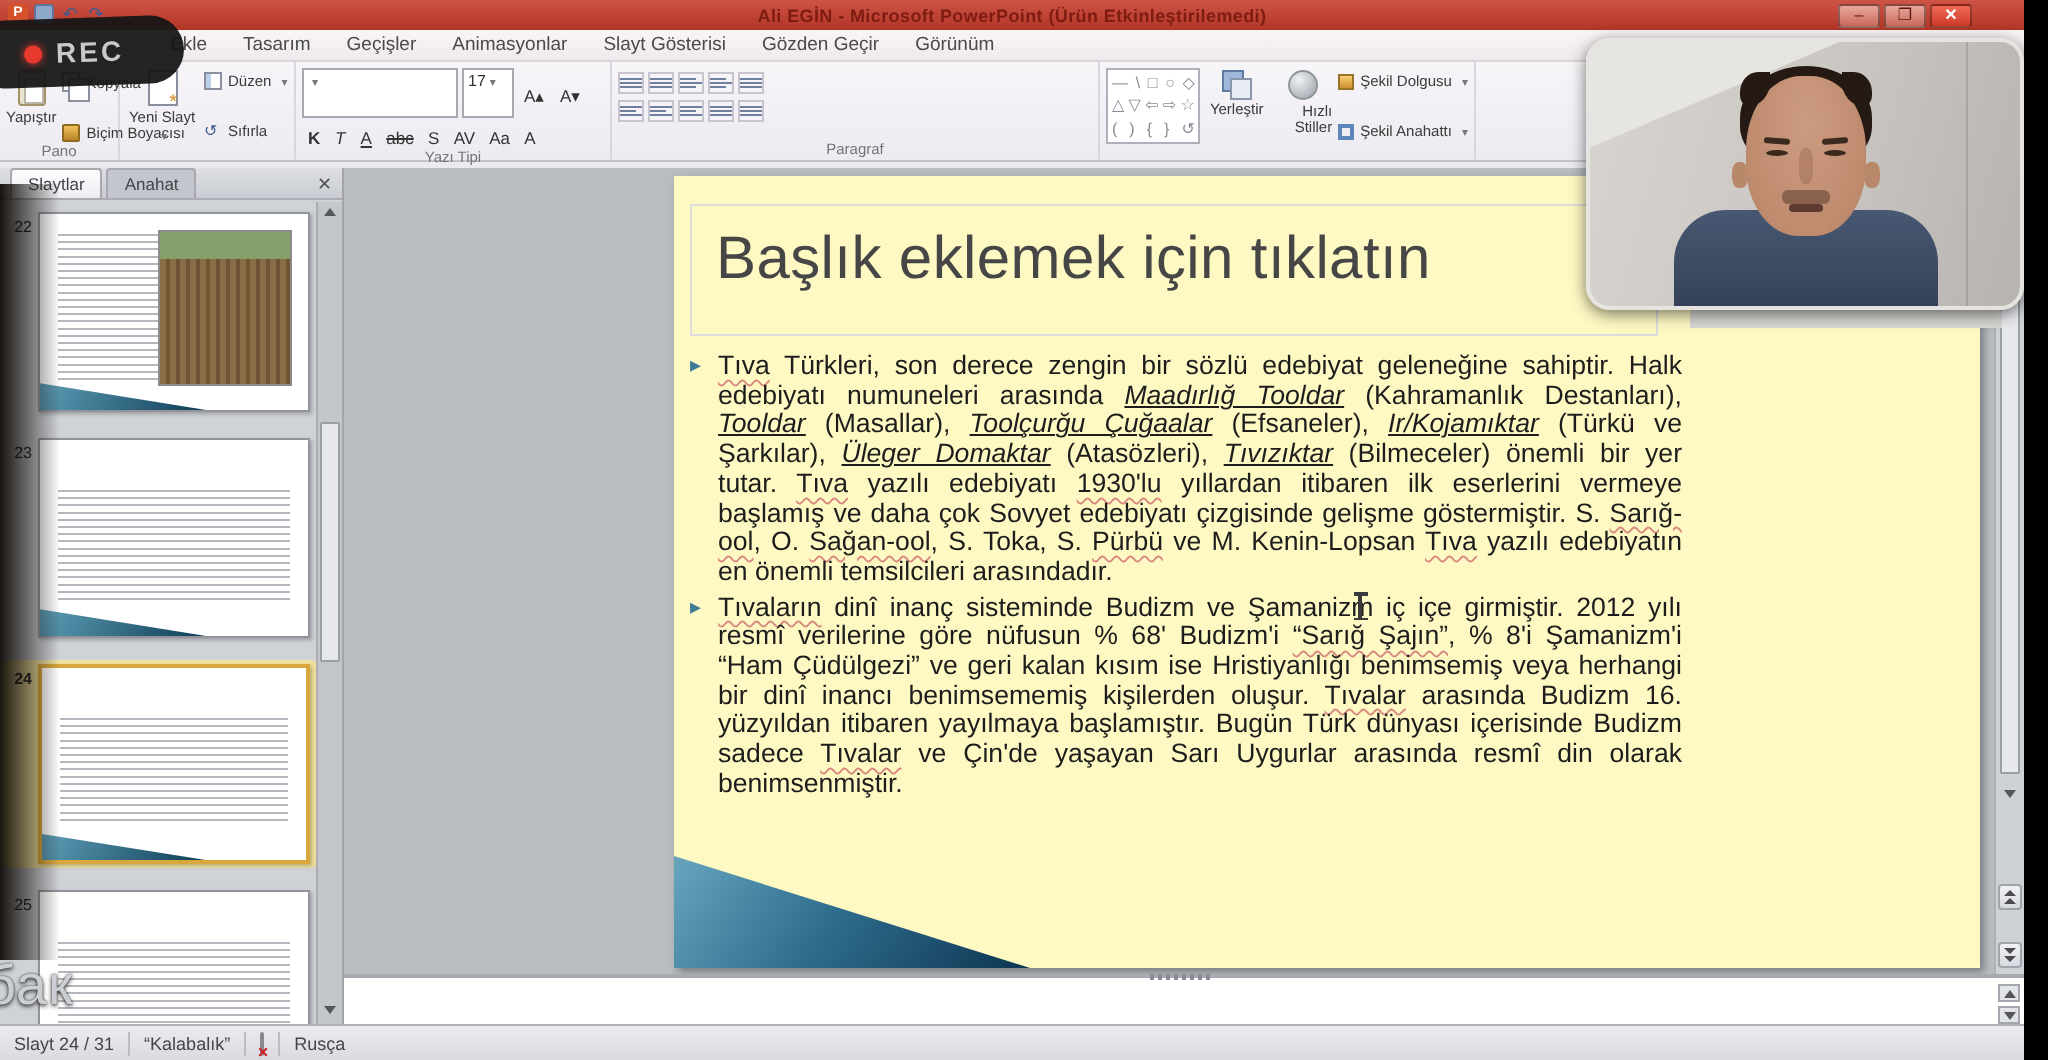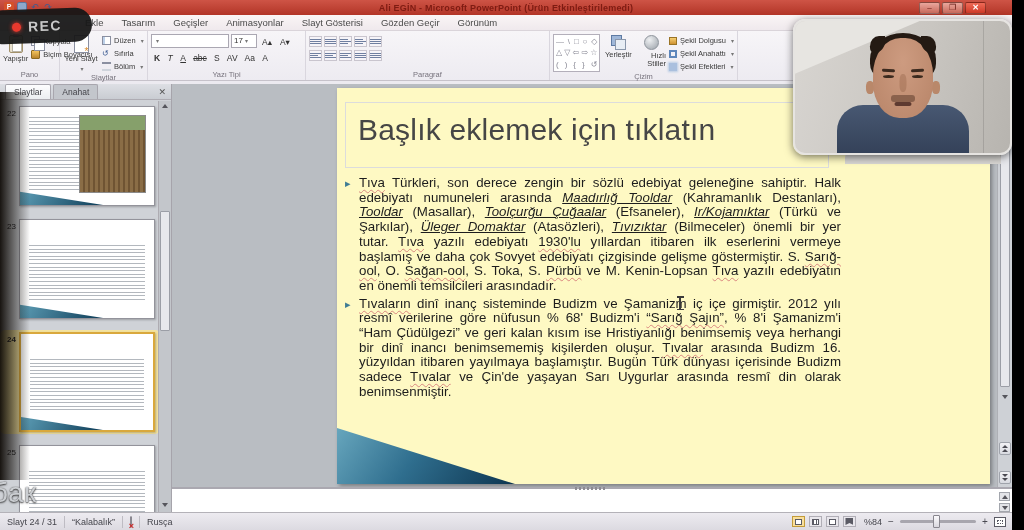--- a/index.html
+++ b/index.html
@@ -28,36 +28,36 @@
     background:linear-gradient(#faf5f5,#efe9ed); border-bottom:1px solid #dad4da; display:flex; padding-left:76px; }
   .rtab { font-size:9.5px; color:#4a4a4a; padding:0 9px; line-height:16px; }
 
   
   #ribbon { position:absolute; left:0; top:31px; width:1012px; height:50px;
     background:linear-gradient(#f7f5f8,#edebf1); border-bottom:1px solid #c6c2ca; display:flex; }
   .rgroup { height:100%; border-right:1px solid #d9d6de; display:flex; flex-direction:column; }
   .gbody { flex:1; display:flex; align-items:flex-start; padding:3px 3px 0 3px; gap:3px; }
   .glabel { height:10px; font-size:7.5px; color:#76727c; text-align:center; line-height:9px; }
   .bigbtn { width:36px; display:flex; flex-direction:column; align-items:center; font-size:7.5px; color:#3a3a3a; text-align:right; line-height:8px; gap:2px; padding-top:1px; }
-  .smallcol { display:flex; flex-direction:column; gap:4px; padding-top:2px; }
+  .smallcol { display:flex; flex-direction:column; gap:16px; padding-top:2px; }
   .smallbtn { display:flex; align-items:center; gap:3px; font-size:7.5px; color:#3a3a3a; white-space:nowrap; }
   .caret::after { content:"▾"; font-size:6px; color:#777; margin-left:2px; }
 
   .ic-clip { width:14px; height:18px; background:#e9e2cf; border:1px solid #a3916a; border-radius:2px; position:relative; }
   .ic-clip::before { content:""; position:absolute; left:3px; top:-2px; width:6px; height:3px; background:#8b8f98; border-radius:1px; }
   .ic-clip::after { content:""; position:absolute; left:2px; top:3px; width:8px; height:11px; background:#fff; border:1px solid #b9b4a6; }
   .ic-pages { width:9px; height:10px; background:#fff; border:1px solid #8a8fa0; position:relative; }
   .ic-pages::after { content:""; position:absolute; left:2px; top:2px; width:9px; height:10px; background:#fff; border:1px solid #8a8fa0; }
   .ic-brush { width:9px; height:9px; background:linear-gradient(#f3c35b,#b9842a); border:1px solid #8d6a20; border-radius:1px; }
   .ic-slide { width:15px; height:18px; background:#fff; border:1px solid #8a8fa0; position:relative; }
   .ic-slide::before { content:"*"; position:absolute; right:-1px; bottom:-4px; color:#d98a2b; font-size:10px; }
   .ic-layout { width:9px; height:9px; border:1px solid #8a8fa0; background:linear-gradient(90deg,#bcd0e8 33%,#fff 33%); }
   .ic-reset { width:9px; height:9px; color:#3d5c93; font-size:8px; line-height:9px; }
   .ic-section { width:9px; height:9px; border-top:2px solid #8a8fa0; border-bottom:2px solid #cfd4dc; }
-  .combo { background:#fff; border:1px solid #aaa7b2; height:14px; font-size:8px; color:#333; padding:0 2px; line-height:11px; }
+  .combo { background:#fff; border:1px solid #aaa7b2; height:25px; font-size:8px; color:#333; padding:0 2px; line-height:11px; }
   .fontrow { display:flex; gap:2px; align-items:center; }
   .lrow { display:flex; gap:1px; margin-top:3px; }
   .lbtn { min-width:12px; padding:0 2px; height:12px; font-size:8.5px; line-height:12px; text-align:center; color:#333; border:1px solid transparent; }
   .lbtn.bold { font-weight:bold; } .lbtn.italic { font-style:italic; }
   .lbtn.underline { text-decoration:underline; } .lbtn.strike { text-decoration:line-through; }
   .icbox { width:13px; height:11px; border:1px solid #c9c5ce; background:#f6f4f8; display:flex; align-items:center; justify-content:center; }
   .micro { display:flex; flex-direction:column; gap:1px; width:13px; }
   .micro i { display:block; height:1px; background:#6f7fa0; }
   .micro i.short { width:70%; }
   .pgright { display:flex; flex-direction:column; gap:1px; padding-top:2px; }
@@ -516,42 +516,20 @@
     </div>
 
     <div id="sbar">
       <span class="sitem">Slayt 24 / 31</span>
       <span class="sdiv"></span>
       <span class="sitem">“Kalabalık”</span>
       <span class="sdiv"></span>
       <span class="sitem"><span class="ic-spell"></span></span>
       <span class="sdiv"></span>
       <span class="sitem">Rusça</span>
-      <div id="sright">
-        <span class="vbtn active">
-            <span class="vglyph"></span>
-          </span>
-        <span class="vbtn">
-            <span class="vglyph grid"></span>
-          </span>
-        <span class="vbtn">
-            <span class="vglyph"></span>
-          </span>
-        <span class="vbtn">
-            <span class="vglyph show"></span>
-          </span>
-        <span style="margin-left:4px">%84</span>
-        <span class="zbtn">−</span>
-        <span id="ztrack">
-          <span class="notch"></span>
-          <span id="zthumb"></span>
-        </span>
-        <span class="zbtn">+</span>
-        <span class="ic-fit"></span>
-      </div>
     </div>
   </div>
 
   <div id="vignette"></div>
 
   <div id="rec">
     <span class="dot"></span>
     <span class="rtxt">REC</span>
   </div>
 

